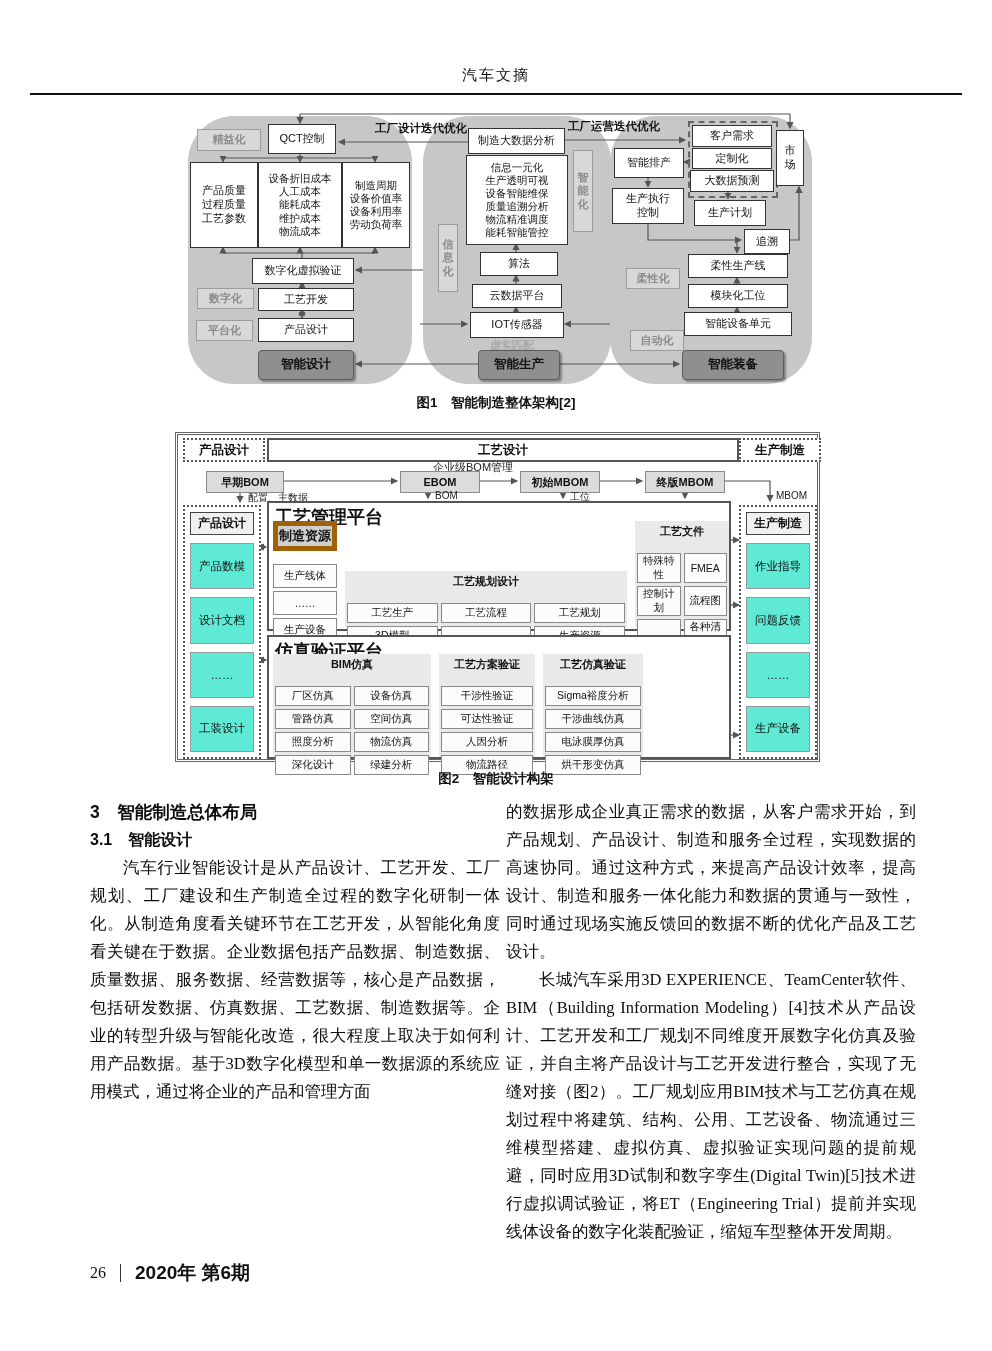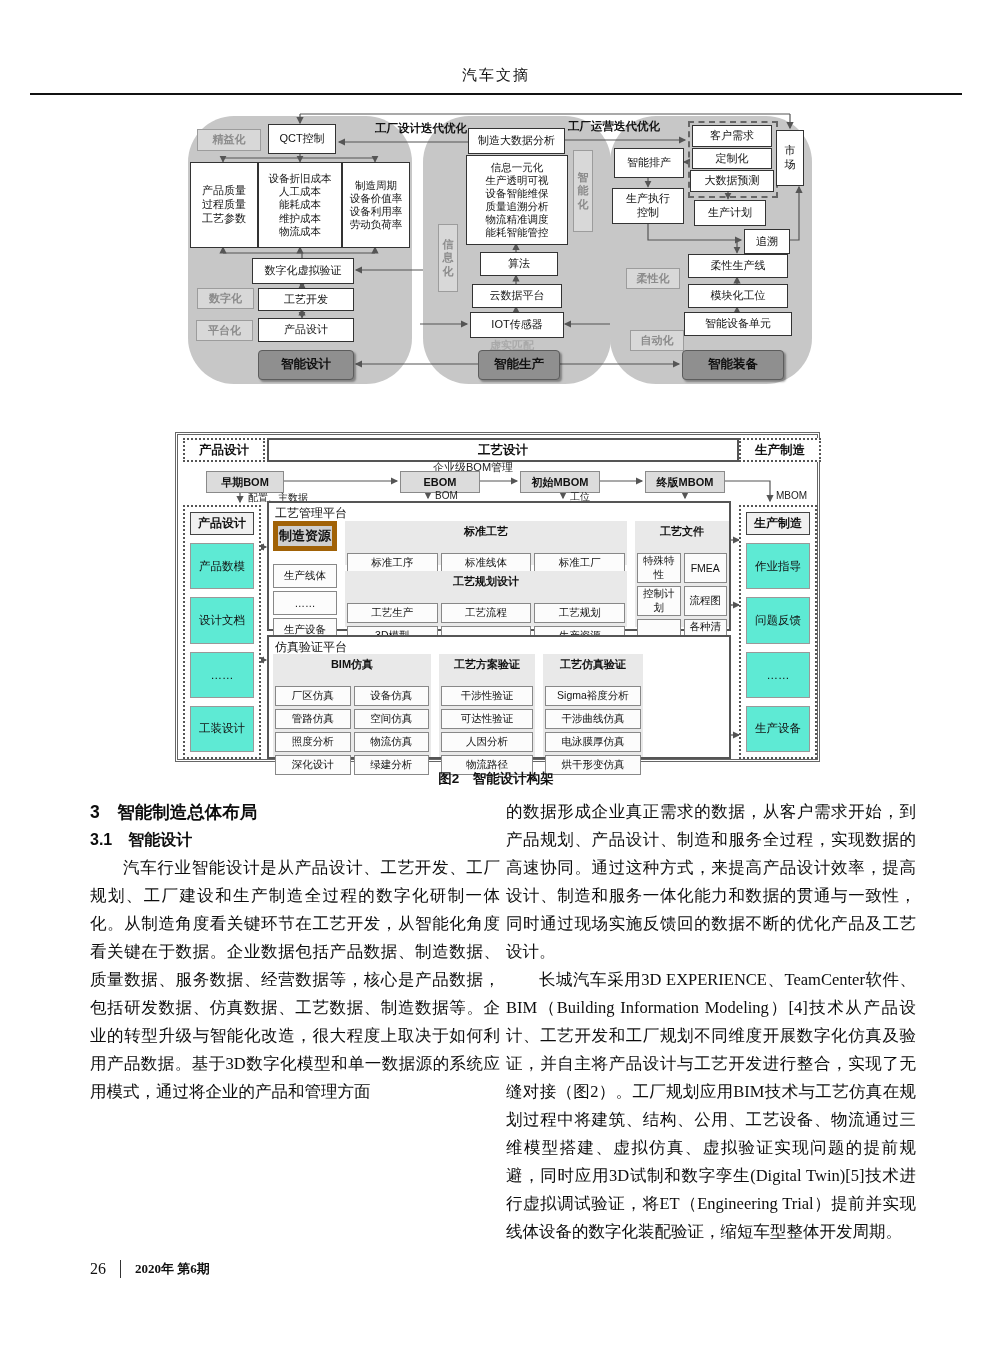--- a/index.html
+++ b/index.html
@@ -28,37 +28,37 @@
   .f2head{position:absolute;display:flex;align-items:center;justify-content:center;font-weight:bold;font-size:12.5px;background:#fff;}
   .dotted{border:2px dotted #555;}
   .solidthick{border:2px solid #555;}
   .f2bom{position:absolute;background:#dcdcdc;border:1px solid #8a8a8a;display:flex;align-items:center;justify-content:center;
          font-weight:bold;font-size:11px;}
   .f2lab{position:absolute;font-size:10px;color:#222;white-space:nowrap;}
   .sidecol{position:absolute;border:2px dotted #555;display:flex;flex-direction:column;padding:5px;gap:8px;box-sizing:border-box;background:#fff;}
   .sidecol .title{border:1px solid #444;font-weight:bold;text-align:center;font-size:12px;padding:2px 0;background:#f0f0f0;}
   .sidecol .item{flex:1;background:#5eead4;border:1px solid #999;display:flex;align-items:center;justify-content:center;font-size:11.5px;}
   .platform{position:absolute;border:2px solid #555;background:#fff;box-sizing:border-box;}
-  .platform .ptitle{position:absolute;left:6px;top:2px;font-weight:normal;font-size:12px;}
+  .platform .ptitle{position:absolute;left:6px;top:2px;font-weight:bold;font-size:18px;}
   .grp{position:absolute;background:#e9e9e9;box-sizing:border-box;padding:2px;}
   .grp .ghead{font-weight:bold;font-size:11px;text-align:center;padding:1px 0;}
   .grp .gheadbar{font-weight:bold;font-size:13px;text-align:center;background:#cfcfcf;border:5px solid #a16207;padding:1px 0;}
   .cells{display:grid;gap:3px;margin-top:13px;}
   .cells .c{background:#fcfcfc;border:1px solid #888;display:flex;align-items:center;justify-content:center;
             font-size:10.5px;min-height:18px;text-align:center;}
   
   .bodycol{position:absolute;font:16.5px/28px "Liberation Serif",serif;text-align:justify;color:#0d0d0d;}
   .bodycol p{margin:0;}
   .indent{text-indent:2em;}
   .h2{font-family:"Liberation Sans",sans-serif;font-weight:bold;font-size:17.5px;margin:16px 0 12px 0;text-indent:0;}
   .h3{font-family:"Liberation Sans",sans-serif;font-weight:bold;font-size:16px;margin:10px 0 6px 0;text-indent:0;}
   .footer{position:absolute;left:90px;top:1260px;display:flex;align-items:center;gap:14px;
           font:16px "Liberation Serif",serif;}
   .footer .bar{width:1px;height:18px;background:#333;}
-  .footer .issue{font-family:Liberation Serif, serif;font-weight:bold;font-size:13px;}
+  .footer .issue{font-family:Liberation Sans, sans-serif;font-weight:bold;font-size:19px;}
   svg{position:absolute;left:0;top:0;overflow:visible;}
 </style>
 </head>
 <body>
 
 <div class="page">
 
   <div class="jtitle">汽车文摘</div>
   <div class="hrule"></div>
 
@@ -165,20 +165,21 @@
     <div class="box" style="left:514px;top:88px;width:70px;height:24px">生产计划</div>
     <div class="box" style="left:564px;top:117px;width:44px;height:23px">追溯</div>
     <div class="glabel" style="left:446px;top:156px;width:52px;height:19px">柔性化</div>
     <div class="box" style="left:508px;top:142px;width:98px;height:22px">柔性生产线</div>
     <div class="box" style="left:508px;top:172px;width:98px;height:22px">模块化工位</div>
     <div class="box" style="left:504px;top:200px;width:106px;height:22px">智能设备单元</div>
     <div class="glabel" style="left:450px;top:218px;width:52px;height:19px">自动化</div>
     <div class="box dark" style="left:502px;top:238px;width:100px;height:28px">智能装备</div>
   </div>
 
+  <div class="cap" style="top:394px">图1　智能制造整体架构[2]</div>
 
   <div class="fig2">
     <svg width="645" height="330">
       <g stroke="#555" stroke-width="1.2" fill="none">
         <path d="M102,46 H219" marker-end="url(#ah)"></path>
         <path d="M302,46 H339" marker-end="url(#ah)"></path>
         <path d="M422,46 H464" marker-end="url(#ah)"></path>
         <path d="M547,46 H592 V66" marker-end="url(#ah)"></path>
         <path d="M62,56 V67" marker-end="url(#ah)"></path>
         <path d="M250,56 V63" marker-end="url(#ah)"></path>
@@ -234,28 +235,20 @@
     <div class="platform" style="left:89px;top:66px;width:464px;height:130px">
       <div class="ptitle">工艺管理平台</div>
       <div class="grp" style="left:4px;top:18px;width:64px;height:106px;background:#fff;padding:0">
         <div class="gheadbar">制造资源</div>
         <div class="cells" style="grid-template-columns:1fr;">
           <div class="c" style="min-height:22px">生产线体</div>
           <div class="c" style="min-height:22px">……</div>
           <div class="c" style="min-height:22px">生产设备</div>
         </div>
       </div>
-      <div class="grp" style="left:76px;top:18px;width:282px;height:44px">
-        <div class="ghead">标准工艺</div>
-        <div class="cells" style="grid-template-columns:1fr 1fr 1fr;">
-          <div class="c">标准工序</div>
-          <div class="c">标准线体</div>
-          <div class="c">标准工厂</div>
-        </div>
-      </div>
       <div class="grp" style="left:76px;top:68px;width:282px;height:56px">
         <div class="ghead">工艺规划设计</div>
         <div class="cells" style="grid-template-columns:1fr 1fr 1fr;">
           <div class="c">工艺生产</div>
           <div class="c">工艺流程</div>
           <div class="c">工艺规划</div>
           <div class="c">3D模型</div>
           <div class="c">……</div>
           <div class="c">生产资源</div>
         </div>

